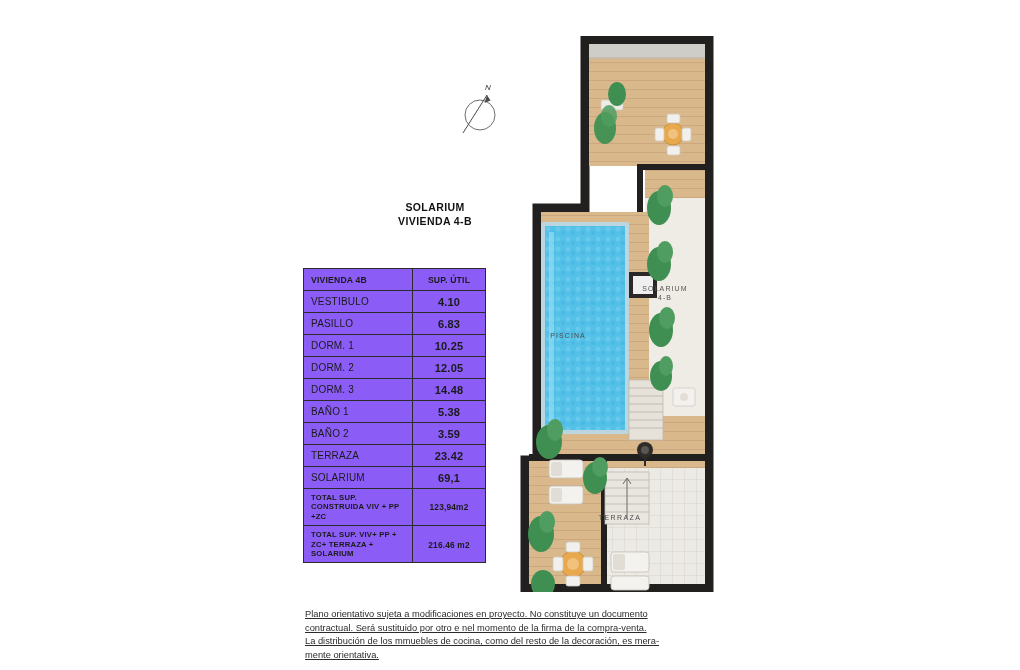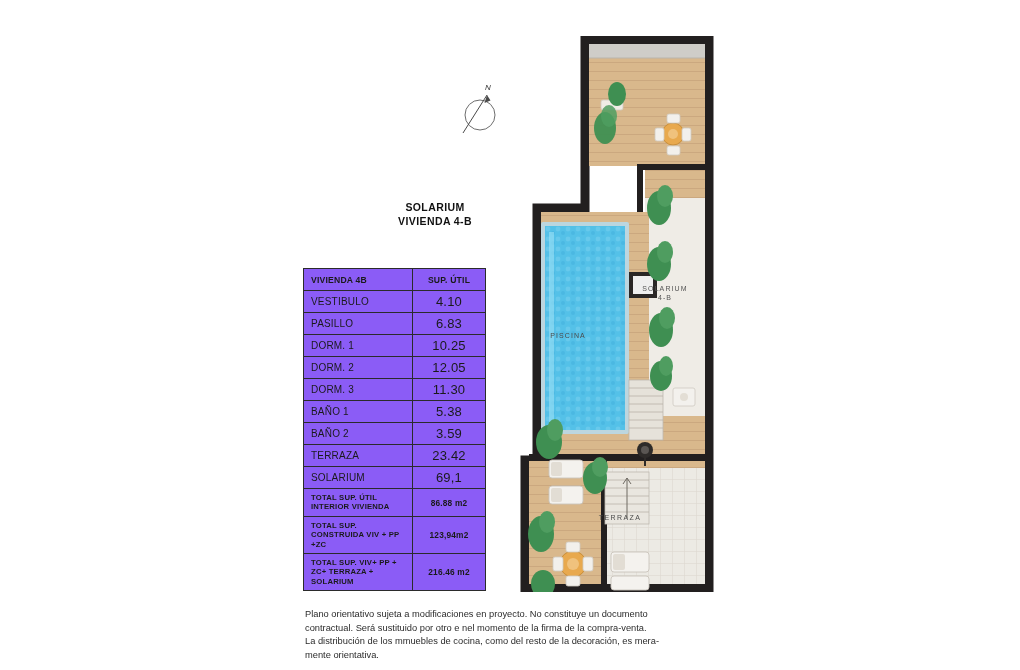--- a/index.html
+++ b/index.html
@@ -72,43 +72,45 @@
     line-height: 10.5px;
     display: flex;
     align-items: center;
     letter-spacing: .2px;
   }
   .tcell-r {
     width: 66px;
     flex: 0 0 66px;
     border-left: 1px solid #2b2b2b;
     padding: 4px 3px 3px 3px;
-    font-size: 13px;
+    font-size: 11px;
     line-height: 10.5px;
     display: flex;
     align-items: center;
     justify-content: center;
     text-align: center;
     letter-spacing: .2px;
+    font-weight: bold;
   }
   .trow.head .tcell-l,
   .trow.head .tcell-r { font-weight: bold; font-size: 8.6px; }
   .trow.total .tcell-l { font-weight: bold; font-size: 7.7px; line-height: 9.4px; padding-top:4px; padding-bottom:4px;}
   .trow.total .tcell-r { font-weight: bold; font-size: 8.3px; }
   .trow.total { min-height: 25px; }
 
   
   .disclaimer {
     position: absolute;
     left: 305px;
     top: 608px;
     width: 420px;
     font-size: 9.3px;
     line-height: 13.6px;
     color: #2b2b2b;
+    text-decoration: underline;
   }
   .disclaimer div { white-space: nowrap; }
 
   
   .plan {
     position: absolute;
     left: 505px;
     top: 36px;
     width: 230px;
     height: 556px;
@@ -162,43 +164,39 @@
   <div class="trow">
     <div class="tcell-l">DORM. 1</div>
     <div class="tcell-r">10.25</div>
   </div>
   <div class="trow">
     <div class="tcell-l">DORM. 2</div>
     <div class="tcell-r">12.05</div>
   </div>
   <div class="trow">
     <div class="tcell-l">DORM. 3</div>
-    <div class="tcell-r">11.30</div>
+    <div class="tcell-r">14.48</div>
   </div>
   <div class="trow">
     <div class="tcell-l">BAÑO 1</div>
     <div class="tcell-r">5.38</div>
   </div>
   <div class="trow">
     <div class="tcell-l">BAÑO 2</div>
     <div class="tcell-r">3.59</div>
   </div>
   <div class="trow">
     <div class="tcell-l">TERRAZA</div>
     <div class="tcell-r">23.42</div>
   </div>
   <div class="trow">
     <div class="tcell-l">SOLARIUM</div>
     <div class="tcell-r">69,1</div>
   </div>
 
-  <div class="trow total">
-    <div class="tcell-l">TOTAL SUP. ÚTIL INTERIOR VIVIENDA</div>
-    <div class="tcell-r">86.88 m2</div>
-  </div>
   <div class="trow total">
     <div class="tcell-l">TOTAL SUP. CONSTRUIDA VIV + PP +ZC</div>
     <div class="tcell-r">123,94m2</div>
   </div>
   <div class="trow total">
     <div class="tcell-l">TOTAL SUP. VIV+ PP + ZC+ TERRAZA + SOLARIUM</div>
     <div class="tcell-r">216.46 m2</div>
   </div>
 </div>
 

